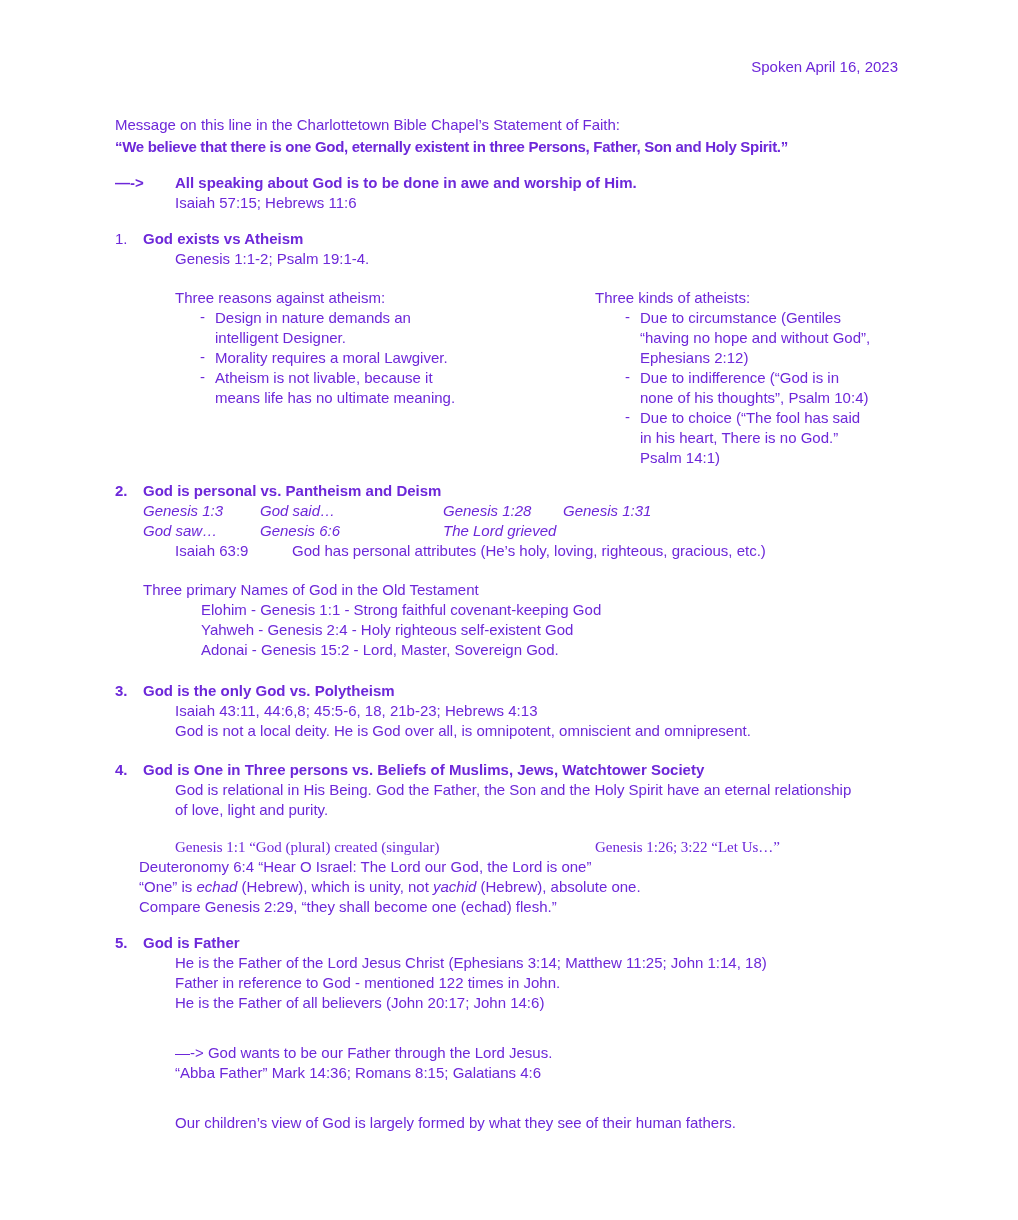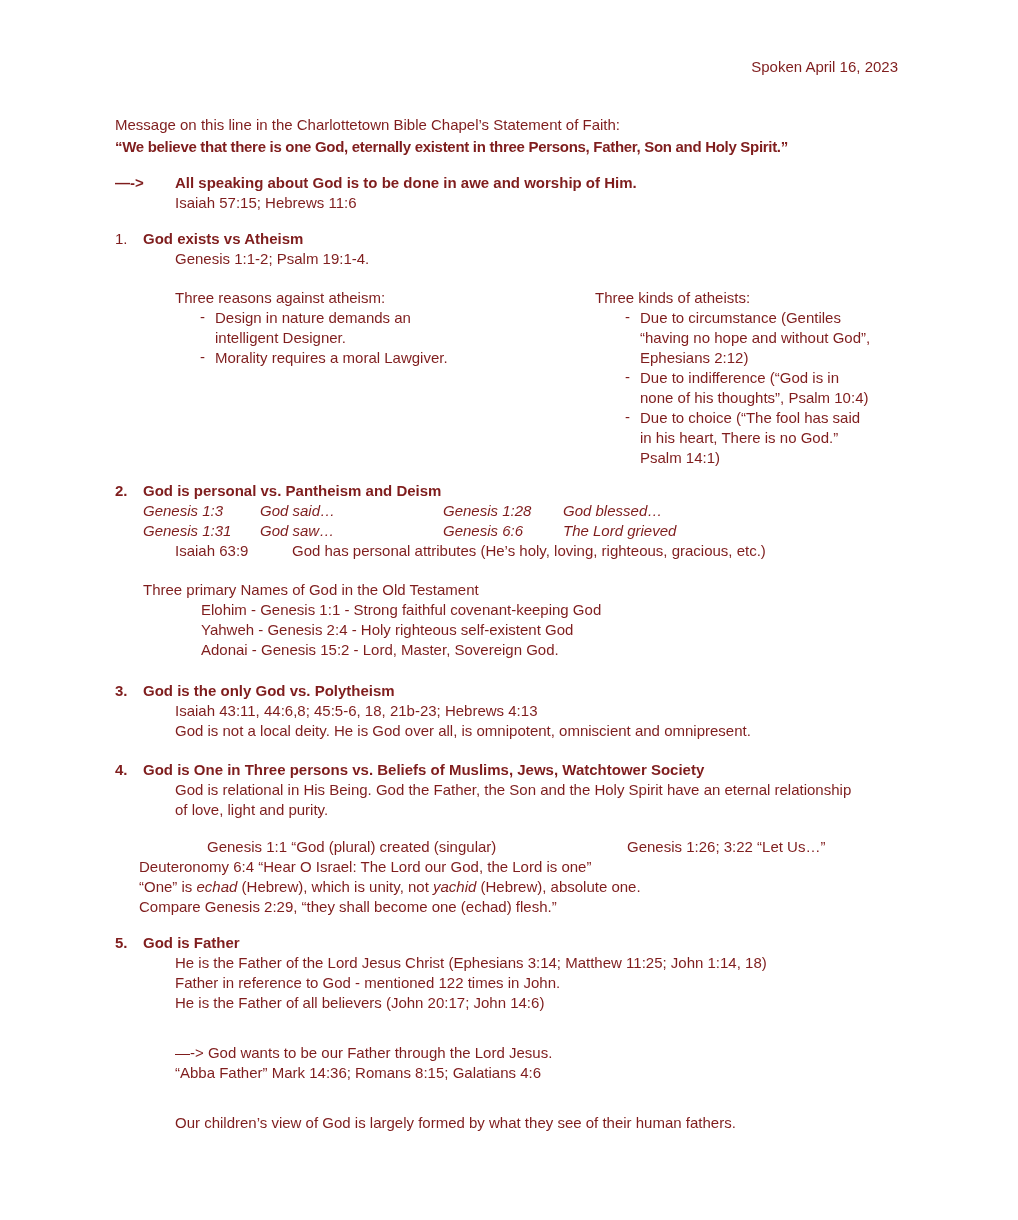--- a/index.html
+++ b/index.html
@@ -2,21 +2,21 @@
 <html><head>
 <meta charset="utf-8">
 <style>
   * { margin: 0; padding: 0; box-sizing: border-box; }
   html, body { background: #ffffff; }
   .page {
     position: relative;
     width: 1018px;
     height: 1220px;
     background: #ffffff;
-    color: #7f1d1d;
+    color: #6d28d9;
     font-family: "Liberation Sans", sans-serif;
     font-size: 15px;
     line-height: 20px;
     padding: 57px 120px 20px 115px;
     overflow: hidden;
   }
   .bold { font-weight: bold; }
   .it { font-style: italic; }
 
   .date-line { text-align: right; }
@@ -50,21 +50,21 @@
 
   
   .ref-table { margin-left: 28px; display: grid; grid-template-columns: 117px 183px 120px 1fr; font-style: italic; }
   .ref-row3 { margin-left: 60px; display: grid; grid-template-columns: 117px 1fr; }
   .names { margin-top: 19px; margin-left: 28px; }
   .names .name-item { margin-left: 58px; }
 
   
   .para { margin-left: 60px; max-width: 690px; }
   .refs-block { margin-top: 19px; margin-left: 60px; }
-  .gen-row { margin-top: 17px; margin-left: 92px; display: grid; grid-template-columns: 420px 1fr; }
+  .gen-row { margin-top: 17px; margin-left: 60px; display: grid; grid-template-columns: 420px 1fr; font-family: Liberation Serif, serif; }
   .plain-line { margin-left: 24px; }
 
   
   .application { margin-top: 30px; margin-left: 60px; }
 </style>
 </head>
 <body>
 
 <div class="page">
 
@@ -89,20 +89,21 @@
       <span class="bold">God exists vs Atheism</span>
     </div>
     <div class="body-indent">Genesis 1:1-2; Psalm 19:1-4.</div>
 
     <div class="cols">
       <div class="col-left">
         <div>Three reasons against atheism:</div>
         <ul class="dash">
           <li><span class="wrapbox">Design in nature demands an intelligent Designer.</span></li>
           <li><span class="wrapbox">Morality requires a moral Lawgiver.</span></li>
+          <li><span class="wrapbox">Atheism is not livable, because it means life has no ultimate meaning.</span></li>
         </ul>
       </div>
       <div class="col-right">
         <div>Three kinds of atheists:</div>
         <ul class="dash">
           <li><span class="wrapbox">Due to circumstance (Gentiles “having no hope and without God”, Ephesians 2:12)</span></li>
           <li><span class="wrapbox">Due to indifference (“God is in none of his thoughts”, Psalm 10:4)</span></li>
           <li><span class="wrapbox">Due to choice (“The fool has said in his heart, There is no God.” Psalm 14:1)</span></li>
         </ul>
       </div>
@@ -111,21 +112,20 @@
 
   <div class="section" style="margin-top:13px;">
     <div class="sec-head">
       <span class="sec-num bold">2.</span>
       <span class="bold">God is personal vs. Pantheism and Deism</span>
     </div>
     <div class="ref-table">
       <span>Genesis 1:3</span>
       <span>God said…</span>
       <span>Genesis 1:28</span>
-      <span>God blessed…</span>
       <span>Genesis 1:31</span>
       <span>God saw…</span>
       <span>Genesis 6:6</span>
       <span>The Lord grieved</span>
     </div>
     <div class="ref-row3">
       <span>Isaiah 63:9</span>
       <span>God has personal attributes (He’s holy, loving, righteous, gracious, etc.)</span>
     </div>
     <div class="names">

